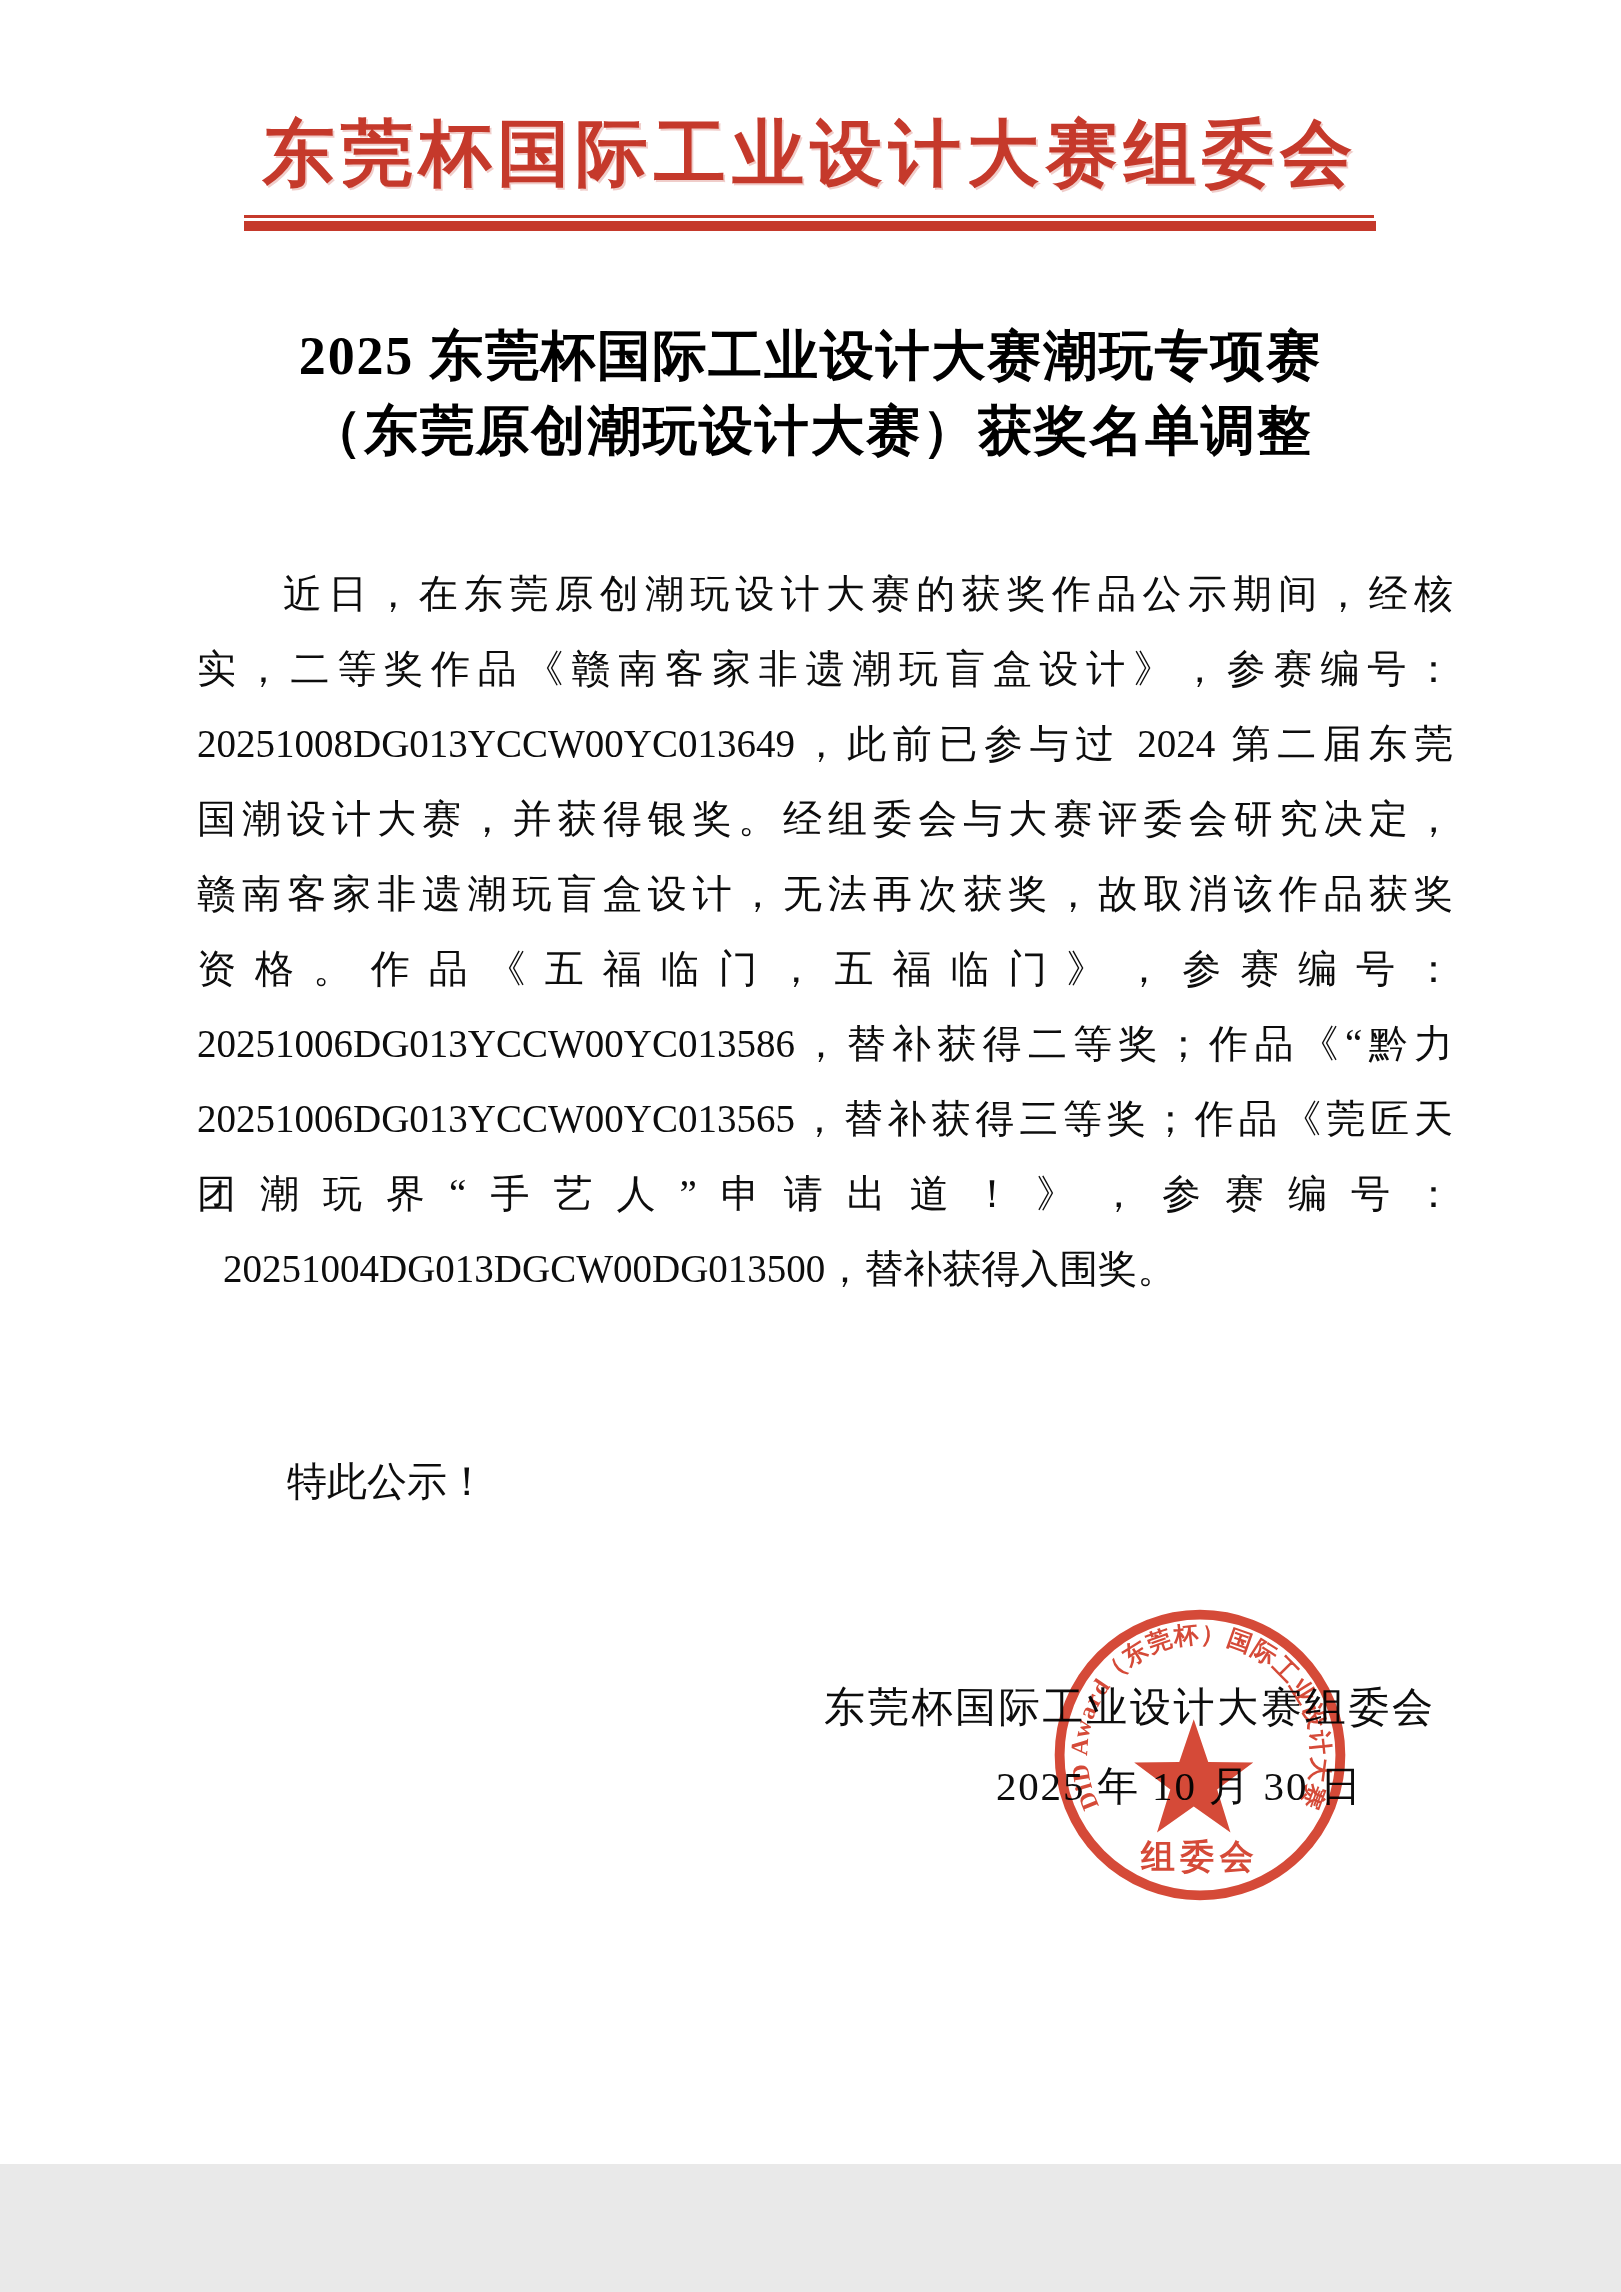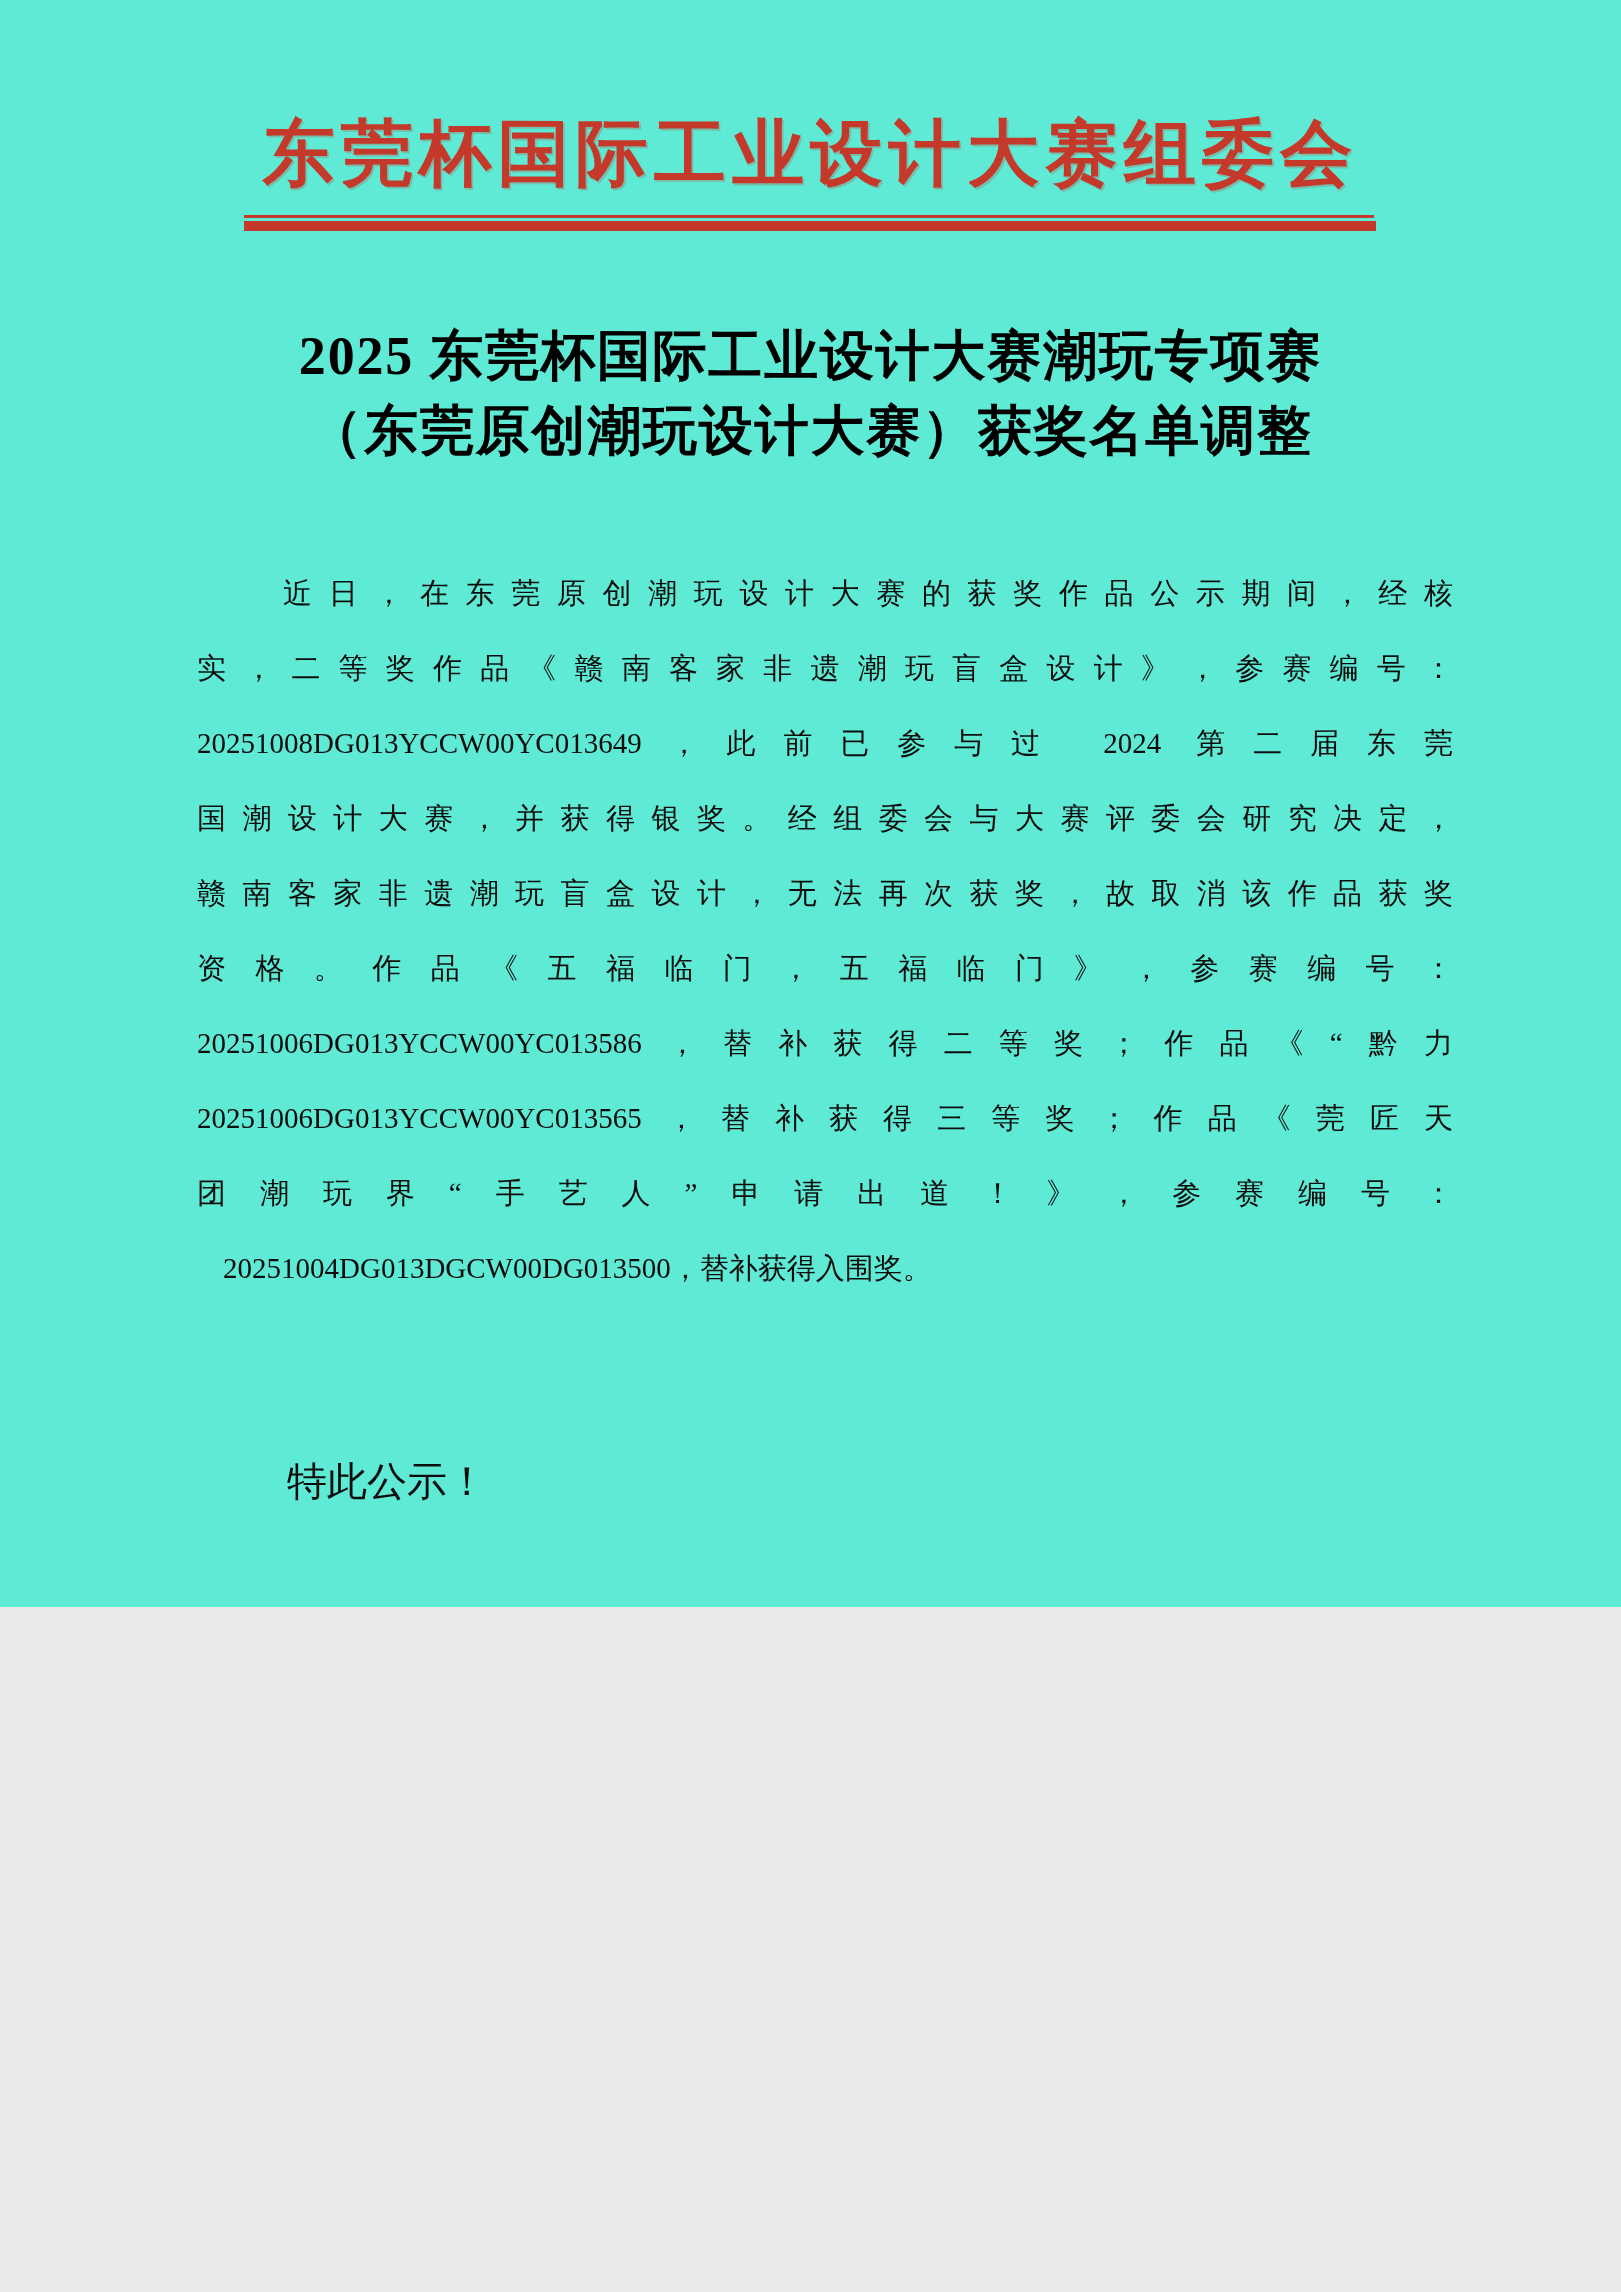--- a/index.html
+++ b/index.html
@@ -3,23 +3,23 @@
 <meta charset="utf-8">
 <style>
   html, body {
     margin: 0;
     padding: 0;
     background: #e9e9e9;
   }
   .page {
     position: relative;
     width: 1621px;
-    height: 1607px;
+    height: 2164px;
     margin: 0 auto;
-    background: #5eead4;
+    background: #ffffff;
     overflow: hidden;
     font-family: "Liberation Serif", "DejaVu Serif", serif;
     color: #0d0d0d;
   }
 
   
   .letterhead {
     position: absolute;
     top: 106px;
     left: 0;
@@ -62,21 +62,21 @@
     color: #000000;
     letter-spacing: 1.8px;
   }
 
   
   .body-block {
     position: absolute;
     left: 197px;
     top: 556px;
     width: 1256px;
-    font-size: 29px;
+    font-size: 39px;
     line-height: 75px;
     color: #0d0d0d;
   }
   .bline {
     text-align: justify;
     text-align-last: justify;
     white-space: nowrap;
     height: 75px;
   }
   .bline.indent { text-indent: 86px; }

